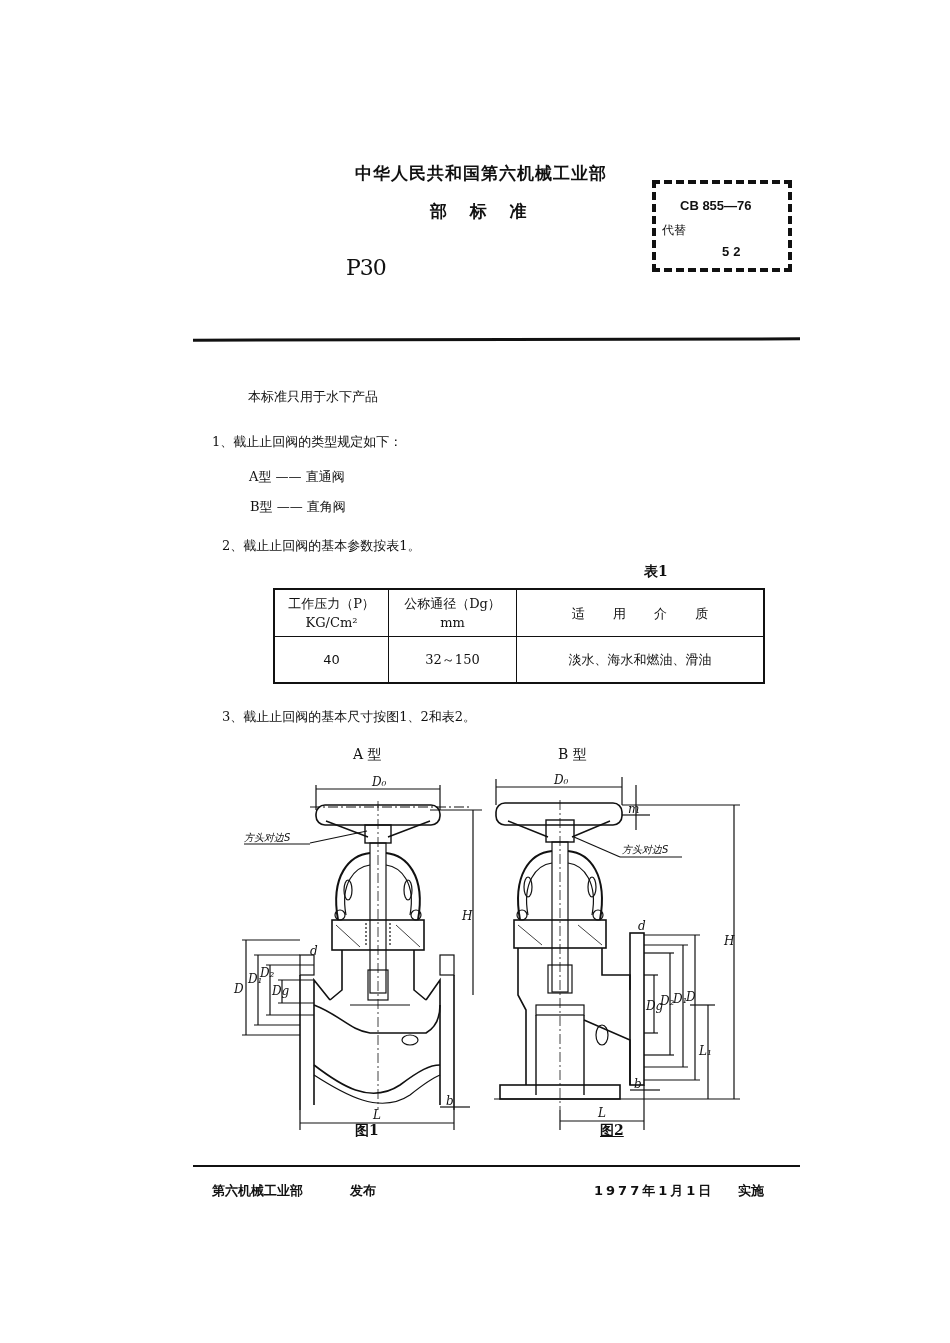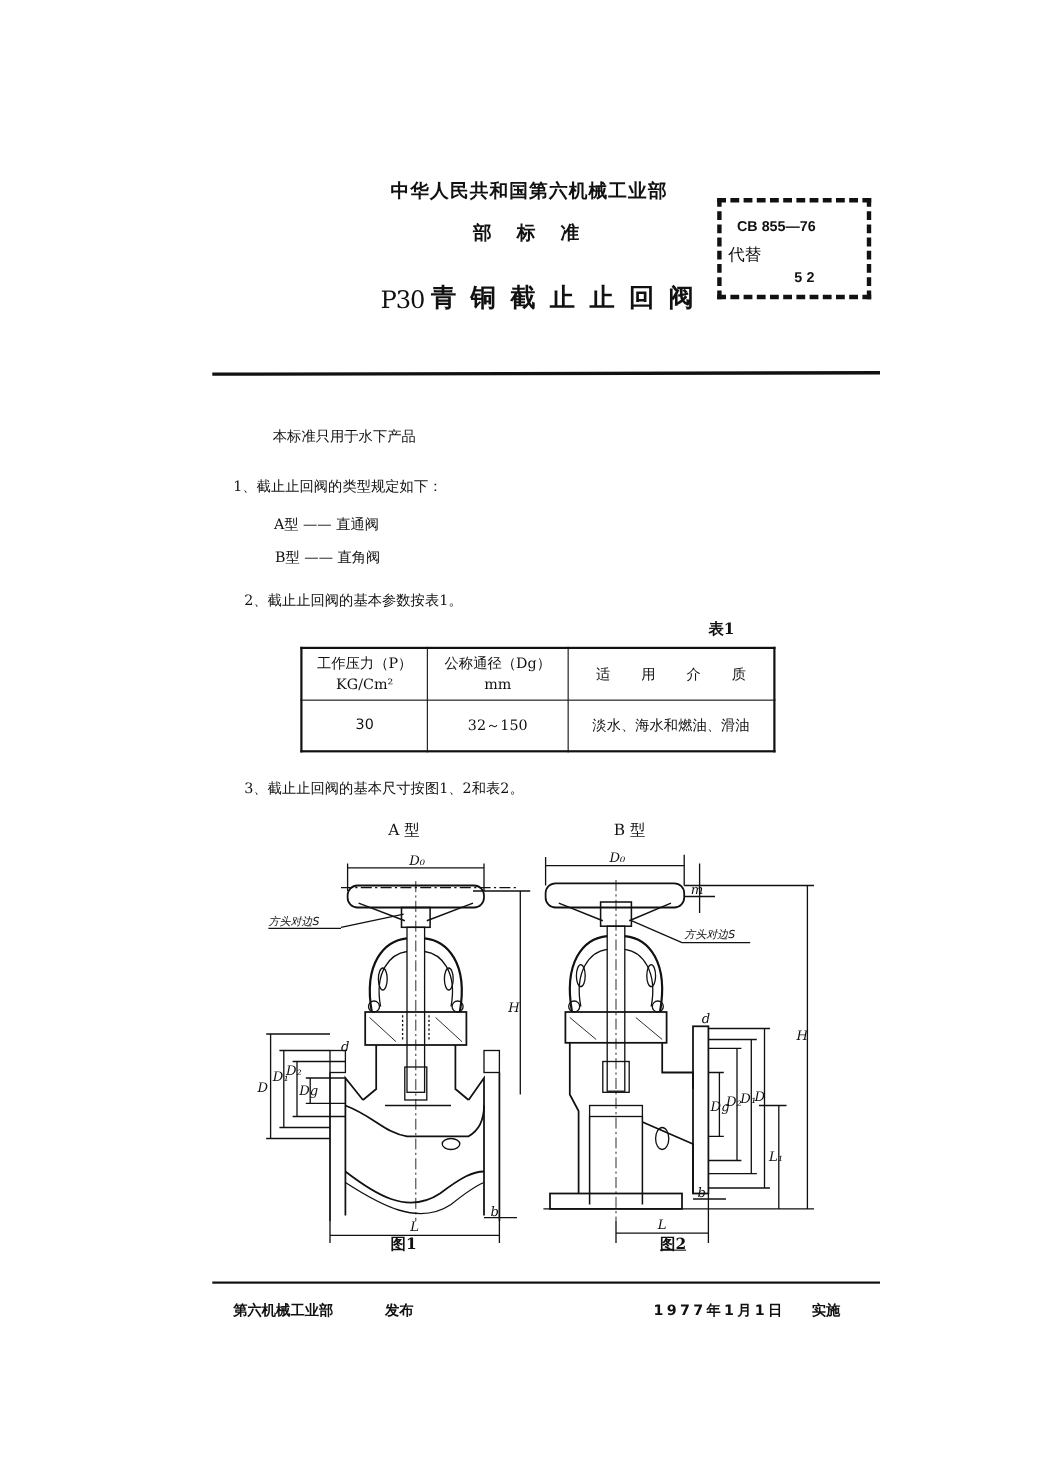--- a/index.html
+++ b/index.html
@@ -5,32 +5,32 @@
   html, body { margin: 0; padding: 0; background: #ffffff; }
   body { width: 950px; height: 1343px; position: relative; overflow: hidden; color: #111; font-family: "DejaVu Serif", serif; }
   .abs { position: absolute; }
   .sans-bold { font-family: Liberation Sans, sans-serif; font-weight: bold; }
   .ministry { left: 355px; top: 162px; font-size: 17px; letter-spacing: 1px; }
   .stdtype { left: 430px; top: 200px; font-size: 17px; word-spacing: 18px; text-align: right; }
   .title-wrap { left: 346px; top: 255px; display: flex; align-items: flex-end; }
   .title-prefix { font-size: 22px; font-family: "DejaVu Serif", serif; letter-spacing: -1px; }
   .title-main { font-size: 23px; font-weight: bold; font-family: "DejaVu Sans", sans-serif; letter-spacing: 13px; margin-left: 6px; }
   .stdbox { left: 652px; top: 180px; width: 140px; height: 92px; border: 4px dashed #111; box-sizing: border-box; }
-  .stdbox .code { position: absolute; left: 14px; top: 14px; font-size: 13px; }
-  .stdbox .rep { position: absolute; left: 6px; top: 38px; font-size: 15px; font-family: "DejaVu Sans", sans-serif; }
+  .stdbox .code { position: absolute; left: 24px; top: 14px; font-size: 13px; }
+  .stdbox .rep { position: absolute; left: 6px; top: 38px; font-size: 12px; font-family: "DejaVu Sans", sans-serif; }
   .stdbox .num { position: absolute; left: 66px; top: 60px; font-size: 13px; letter-spacing: 4px; }
   .rule-top { left: 193px; top: 338px; width: 607px; height: 3px; background: #111; transform: rotate(-0.12deg); }
   .body-text { font-size: 13px; }
   .p-scope { left: 248px; top: 388px; }
   .p1 { left: 212px; top: 433px; }
   .pA { left: 249px; top: 468px; }
   .pB { left: 250px; top: 498px; }
   .p2 { left: 222px; top: 537px; }
   .table-caption { left: 644px; top: 563px; font-size: 14px; font-weight: bold; }
-  table.t1 { position: absolute; left: 273px; top: 588px; width: 432px; border-collapse: collapse; border: 2px solid #111; font-size: 13px; }
+  table.t1 { position: absolute; left: 273px; top: 588px; width: 492px; border-collapse: collapse; border: 2px solid #111; font-size: 13px; }
   table.t1 th, table.t1 td { border: 1px solid #111; text-align: center; font-weight: normal; }
   table.t1 th { height: 44px; line-height: 19px; }
   table.t1 td { height: 43px; }
   .col1 { width: 111px; } .col2 { width: 125px; }
   .medium-head { word-spacing: 24px; }
   .bold-num { font-family: "DejaVu Sans", sans-serif; font-weight: bold; }
   .p3 { left: 222px; top: 708px; }
   .typeA { left: 353px; top: 746px; font-size: 14px; }
   .typeB { left: 558px; top: 746px; font-size: 14px; }
   .fig1 { left: 355px; top: 1122px; font-size: 14px; font-weight: bold; }
@@ -45,21 +45,20 @@
   .lbl { font-family: "DejaVu Serif", serif; font-style: italic; font-size: 12px; fill: #111; }
   .lbl-cn { font-family: "DejaVu Sans", sans-serif; font-size: 10px; fill: #111; font-style: italic; }
 </style>
 </head>
 <body>
 
 <div class="abs sans-bold ministry">中华人民共和国第六机械工业部</div>
 <div class="abs sans-bold stdtype">部 标 准</div>
 <div class="abs title-wrap">
   <span class="title-prefix">P30</span>
-  <span class="title-main">青铜截止止回阀</span>
 </div>
 <div class="abs stdbox">
   <span class="code sans-bold">CB 855—76</span>
   <span class="rep">代替</span>
   <span class="num sans-bold">52</span>
 </div>
 <div class="abs rule-top"></div>
 
 <div class="abs body-text p-scope">本标准只用于水下产品</div>
 <div class="abs body-text p1">1、截止止回阀的类型规定如下：</div>
@@ -75,21 +74,21 @@
       <div>工作压力（P）</div>
       <div>KG/Cm²</div>
     </th>
     <th class="col2">
       <div>公称通径（Dg）</div>
       <div>mm</div>
     </th>
     <th class="medium-head">适 用 介 质</th>
   </tr>
   <tr>
-    <td class="bold-num">30</td>
+    <td class="bold-num">40</td>
     <td>32～150</td>
     <td>淡水、海水和燃油、滑油</td>
   </tr>
 </tbody>
   </table>
 
 <div class="abs body-text p3">3、截止止回阀的基本尺寸按图1、2和表2。</div>
 <div class="abs typeA">A 型</div>
 <div class="abs typeB">B 型</div>
 

